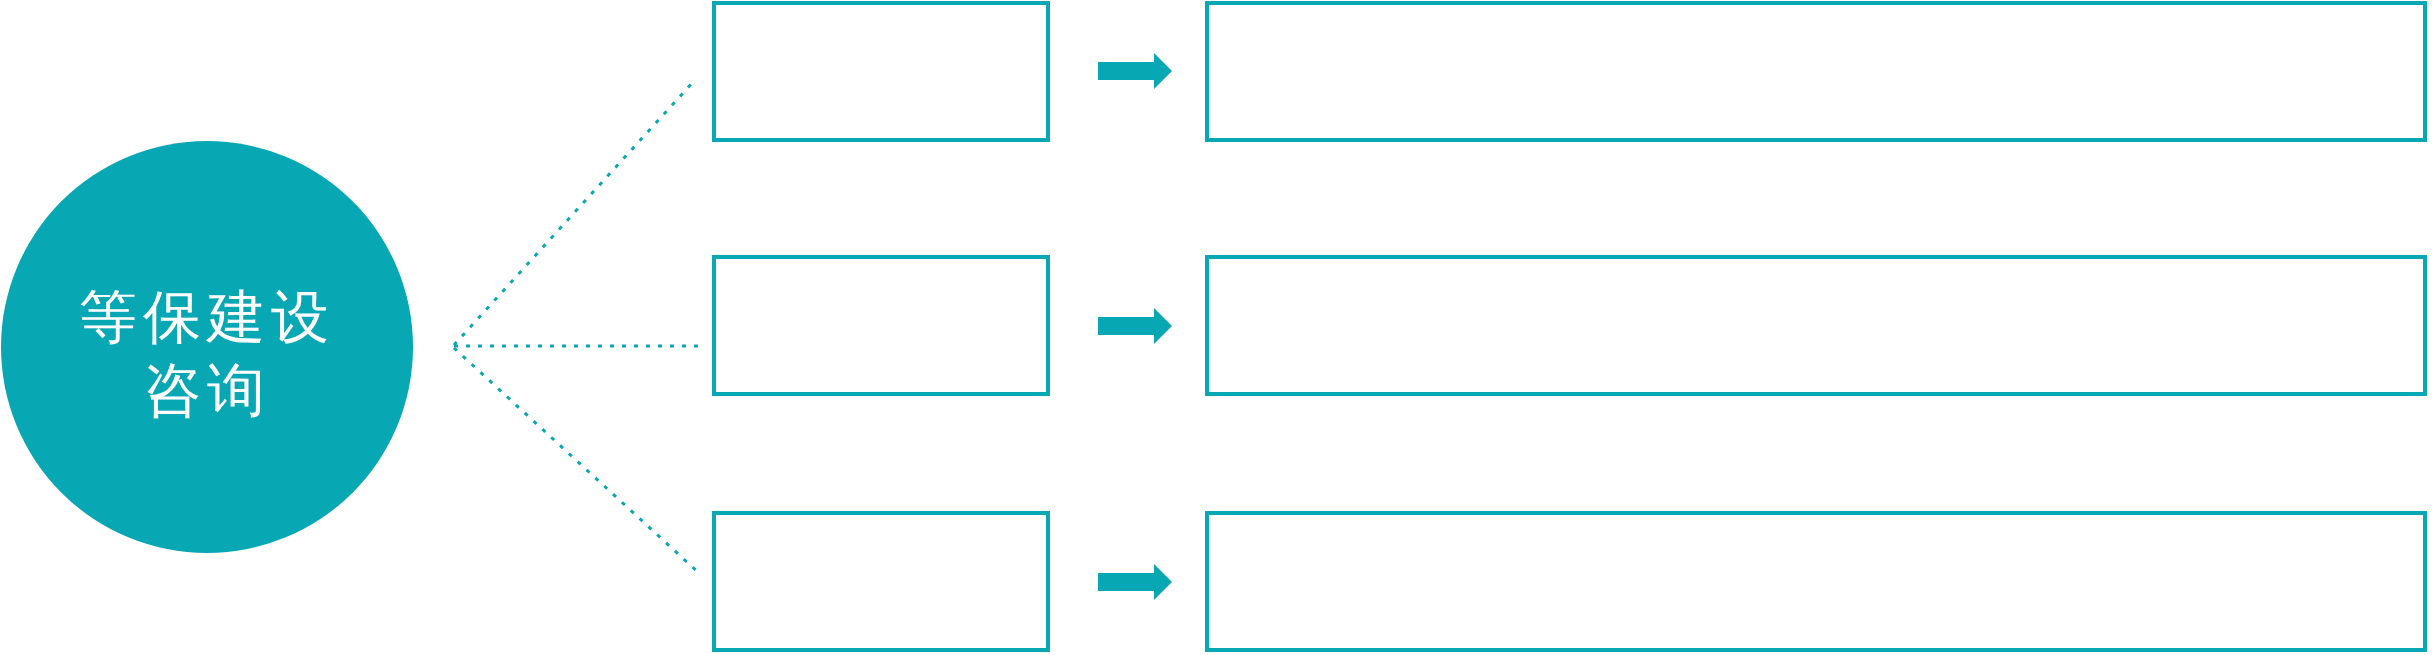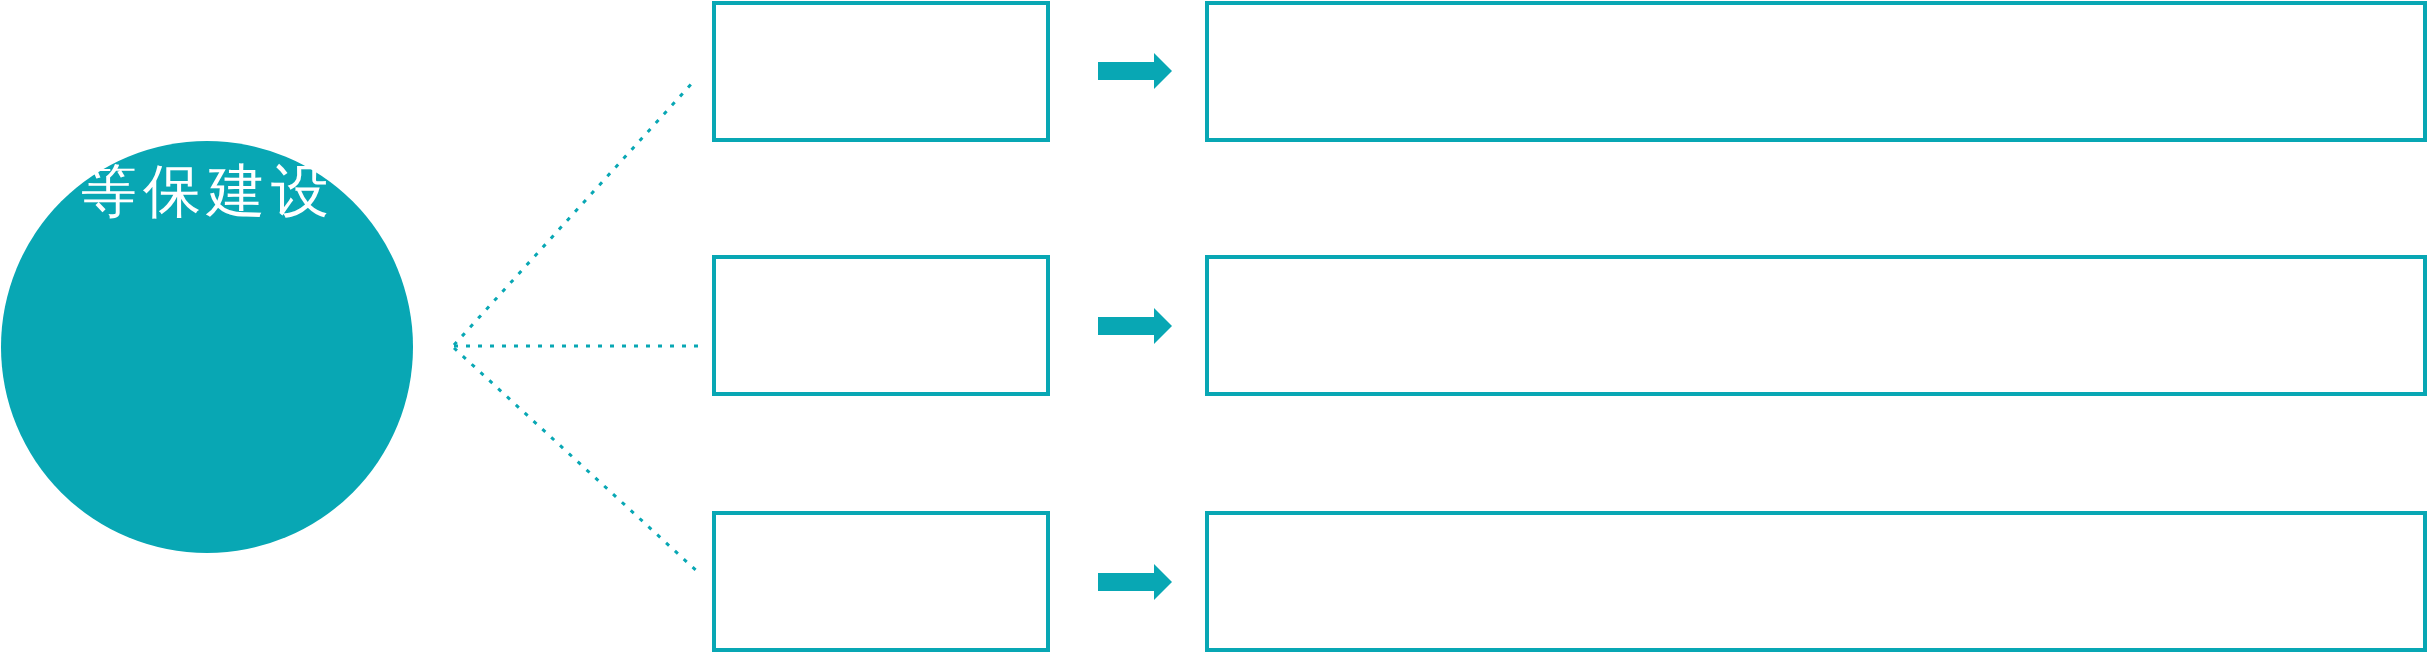--- a/index.html
+++ b/index.html
@@ -21,21 +21,21 @@
   }
   .circle {
     position: absolute;
     left: 1px;
     top: 141px;
     width: 412px;
     height: 412px;
     border-radius: 50%;
     background: var(--accent);
     display: flex;
-    align-items: flex-start;
+    align-items: center;
     justify-content: center;
   }
   .circle-text {
     padding-top: 14px;
     text-align: center;
     color: var(--circle-text);
     font-size: 58px;
     line-height: 73px;
     font-weight: 300;
     letter-spacing: 6px;
@@ -71,20 +71,21 @@
   .row-3 { top: 511px; }
 </style>
 </head>
 <body>
 
 <div class="stage">
 
   <div class="circle">
     <div class="circle-text">
       <span>等保建设</span>
+      <span>咨询</span>
     </div>
   </div>
 
   <svg class="connectors" viewBox="0 0 2434 655" xmlns="http://www.w3.org/2000/svg">
     <line x1="454" y1="345" x2="694" y2="81"></line>
     <line x1="454" y1="346" x2="706" y2="346"></line>
     <line x1="454" y1="348" x2="700" y2="574"></line>
 
     <polygon points="1098,62 1154,62 1154,53 1172,71 1154,89 1154,80 1098,80"></polygon>
     <polygon points="1098,317 1154,317 1154,308 1172,326 1154,344 1154,335 1098,335"></polygon>

